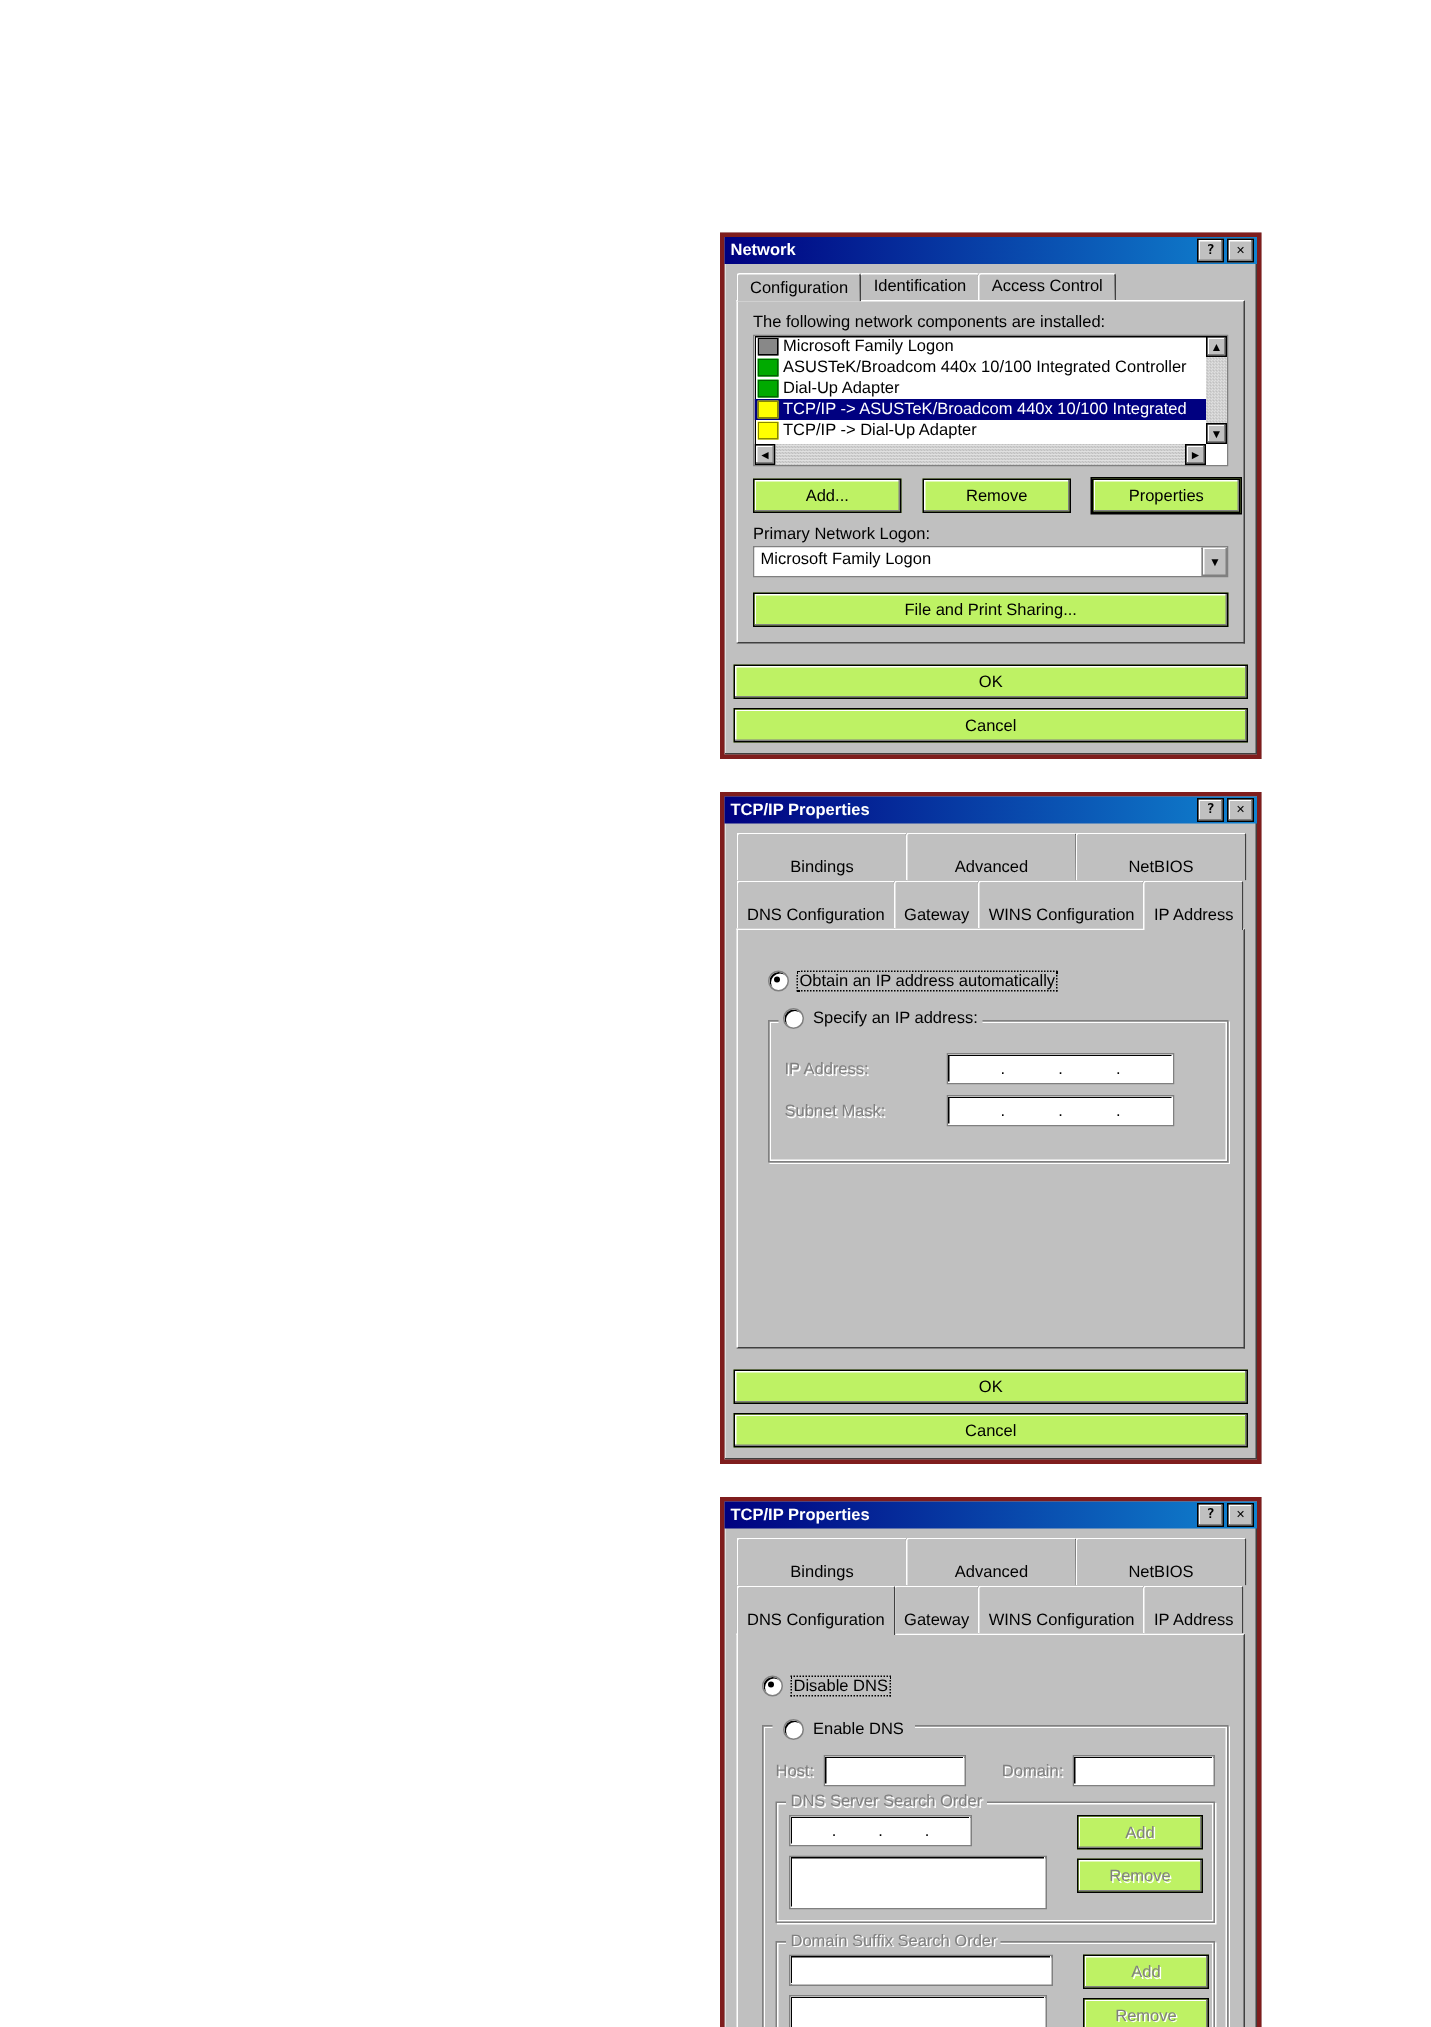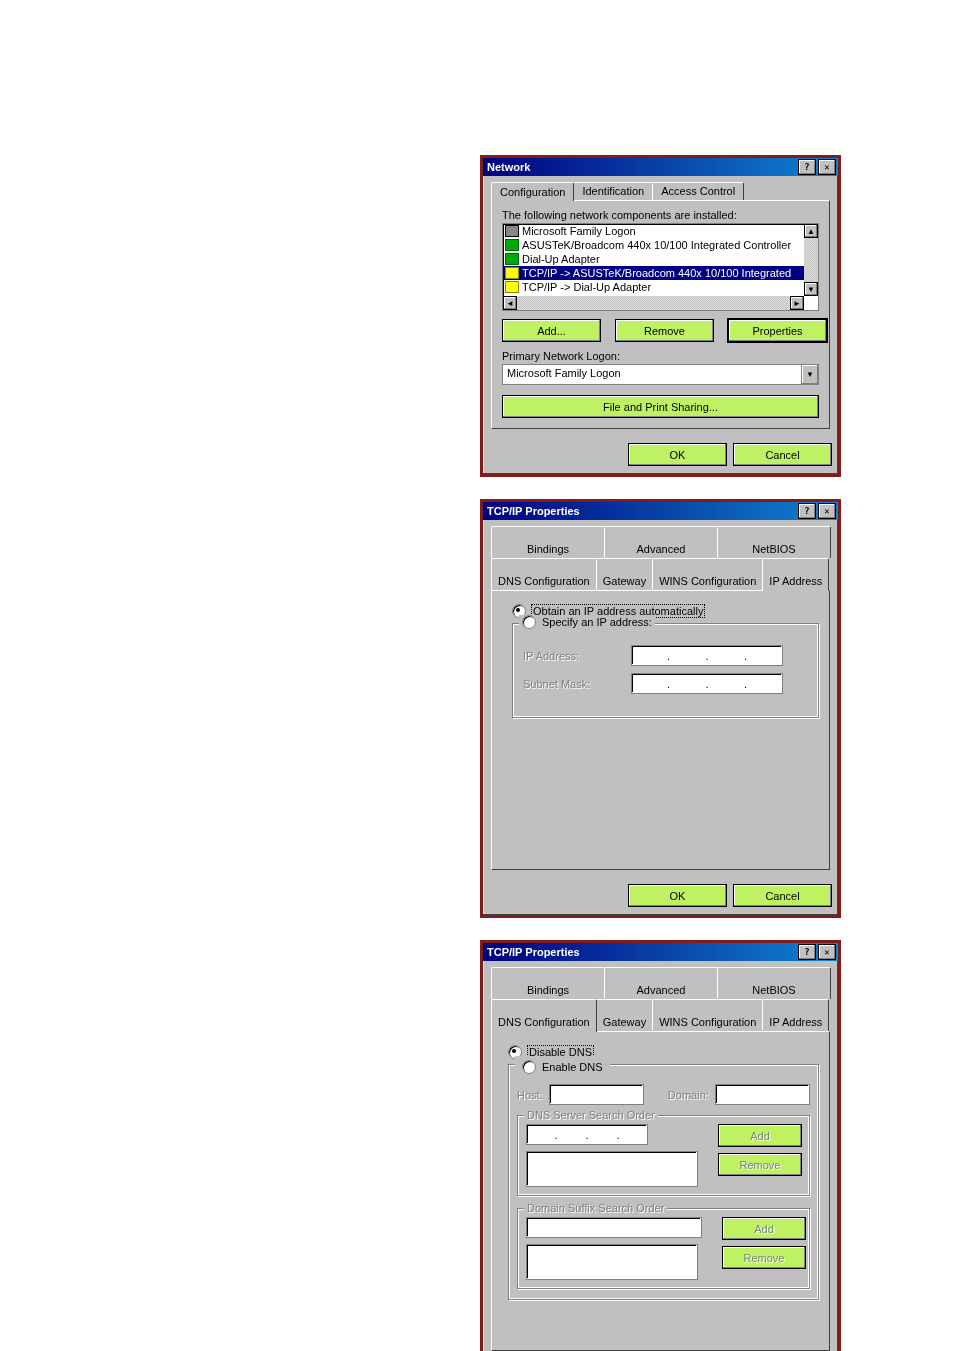--- a/index.html
+++ b/index.html
@@ -137,24 +137,25 @@
     padding:8px 8px 8px 8px;
     margin-top:10px;
     position:relative;
   }
   .groupbox .legend {
     position:absolute; top:-7px; left:6px; background:#c0c0c0; padding:0 3px; font-size:11px;
   }
   .dlg-foot {
     display:flex; justify-content:flex-end; gap:6px;
     padding:6px 6px 8px 6px;
+    flex-direction:column;
   }
   
   .tabrow.compact .tab { padding:16px 6px 3px 6px; font-size:11px; }
-  .radio-row { display:flex; align-items:center; gap:6px; font-size:11px; margin:5px 0;}
+  .radio-row { display:flex; align-items:center; gap:6px; font-size:11px; margin:19px 0;}
   .radio {
     width:12px;height:12px;border-radius:50%;
     background:#fff;border:1px solid #808080;
     box-shadow:inset -1px -1px 0 #fff, inset 1px 1px 0 #000;
     position:relative;
   }
   .radio.checked::after{
     content:"";position:absolute;left:3px;top:3px;width:4px;height:4px;border-radius:50%;background:#000;
   }
   .dotted { outline:1px dotted #000; outline-offset:0px; padding:0 1px;}

